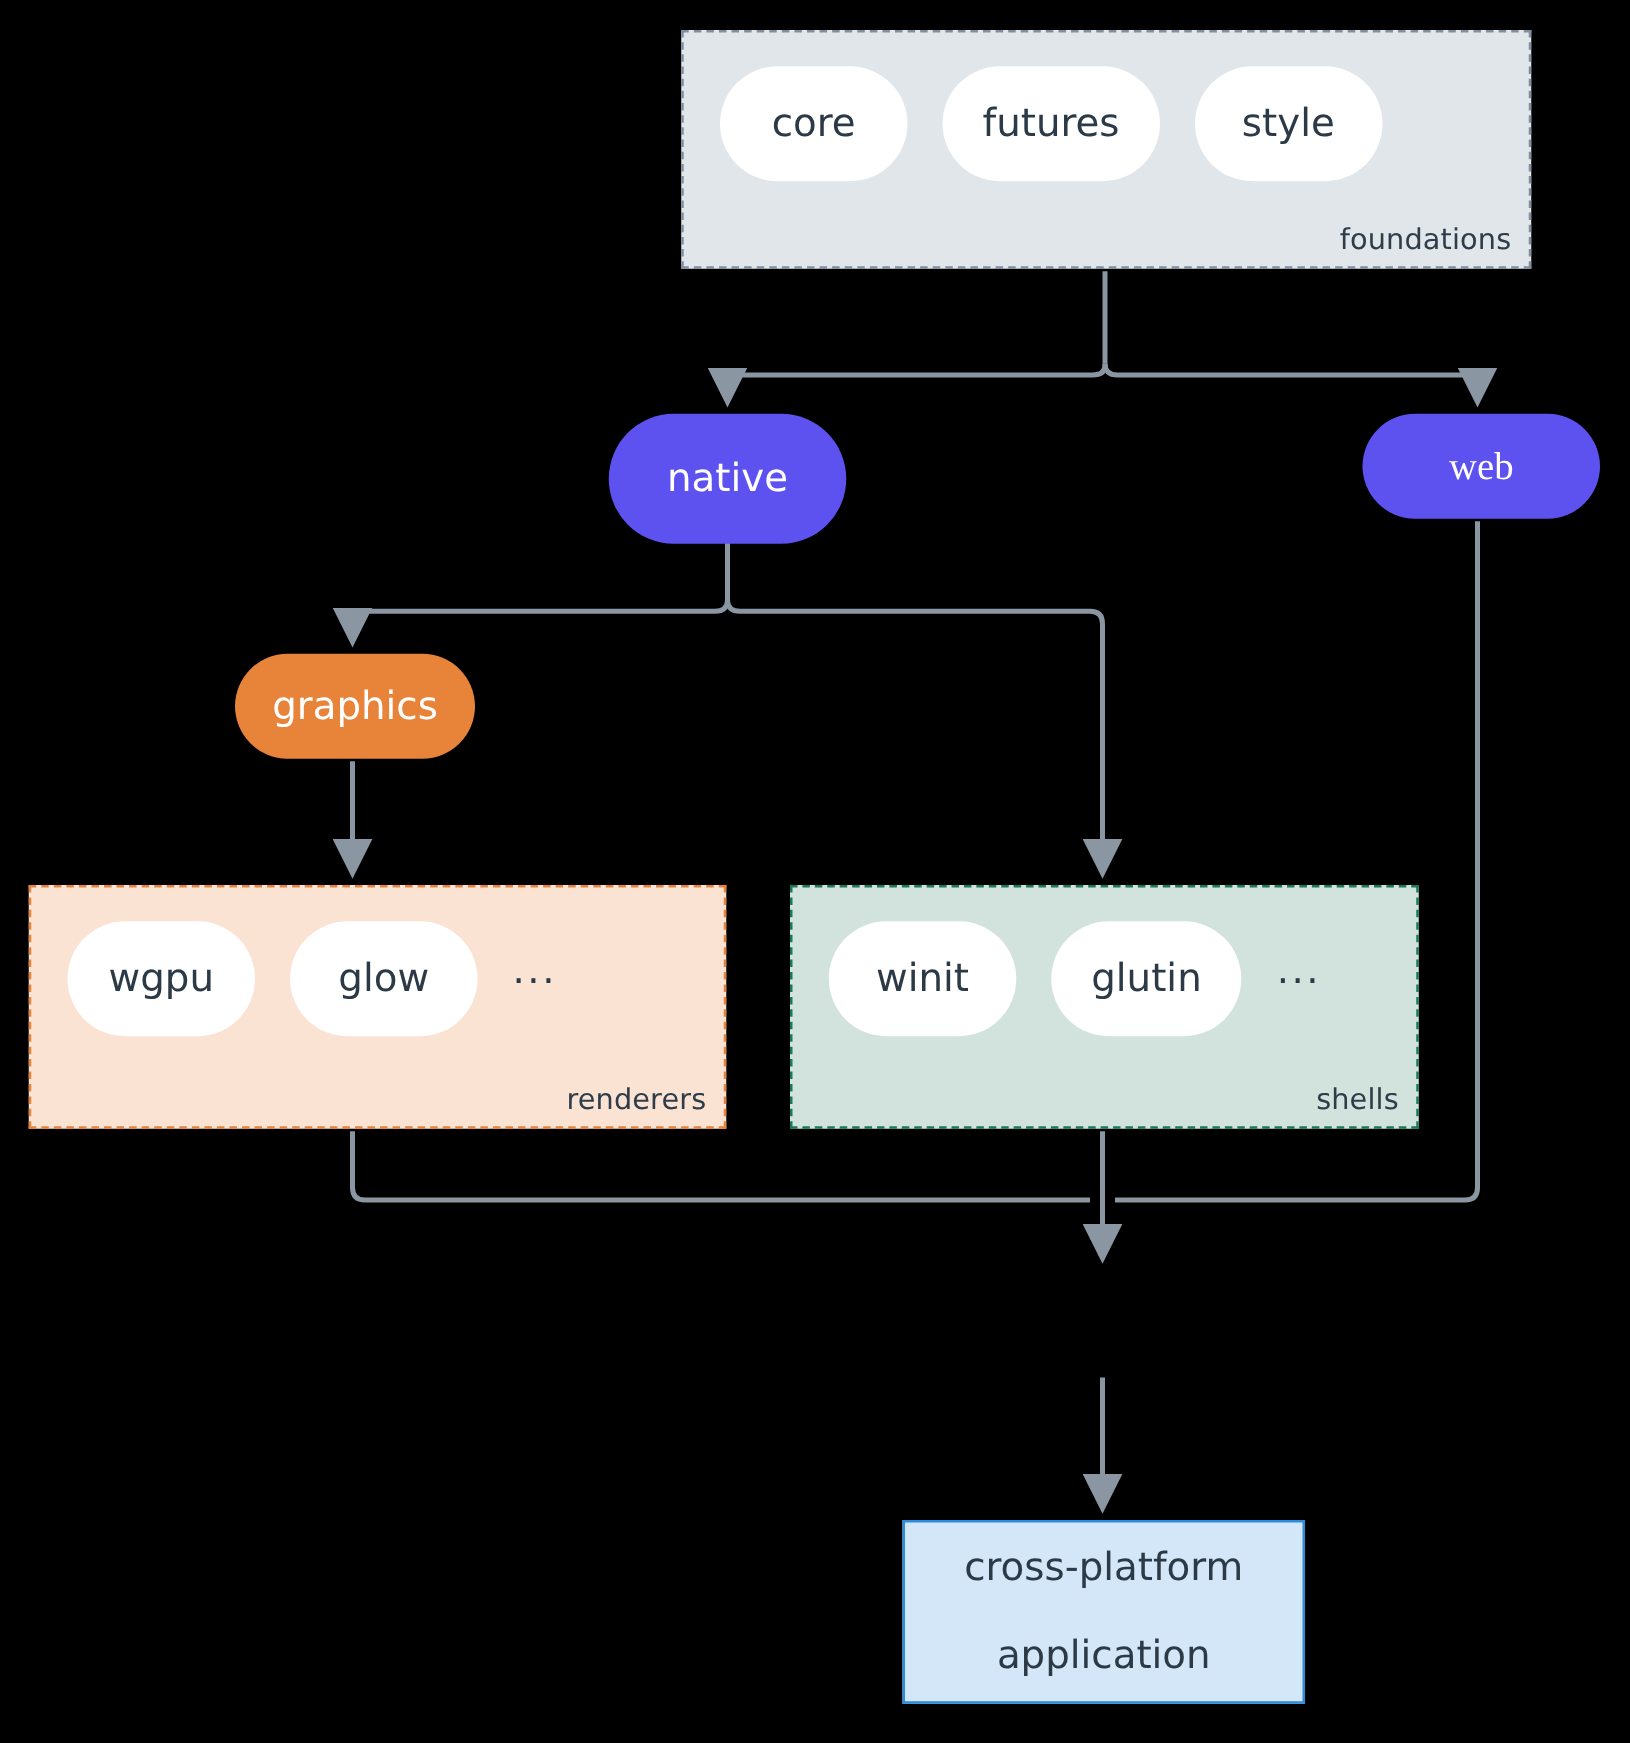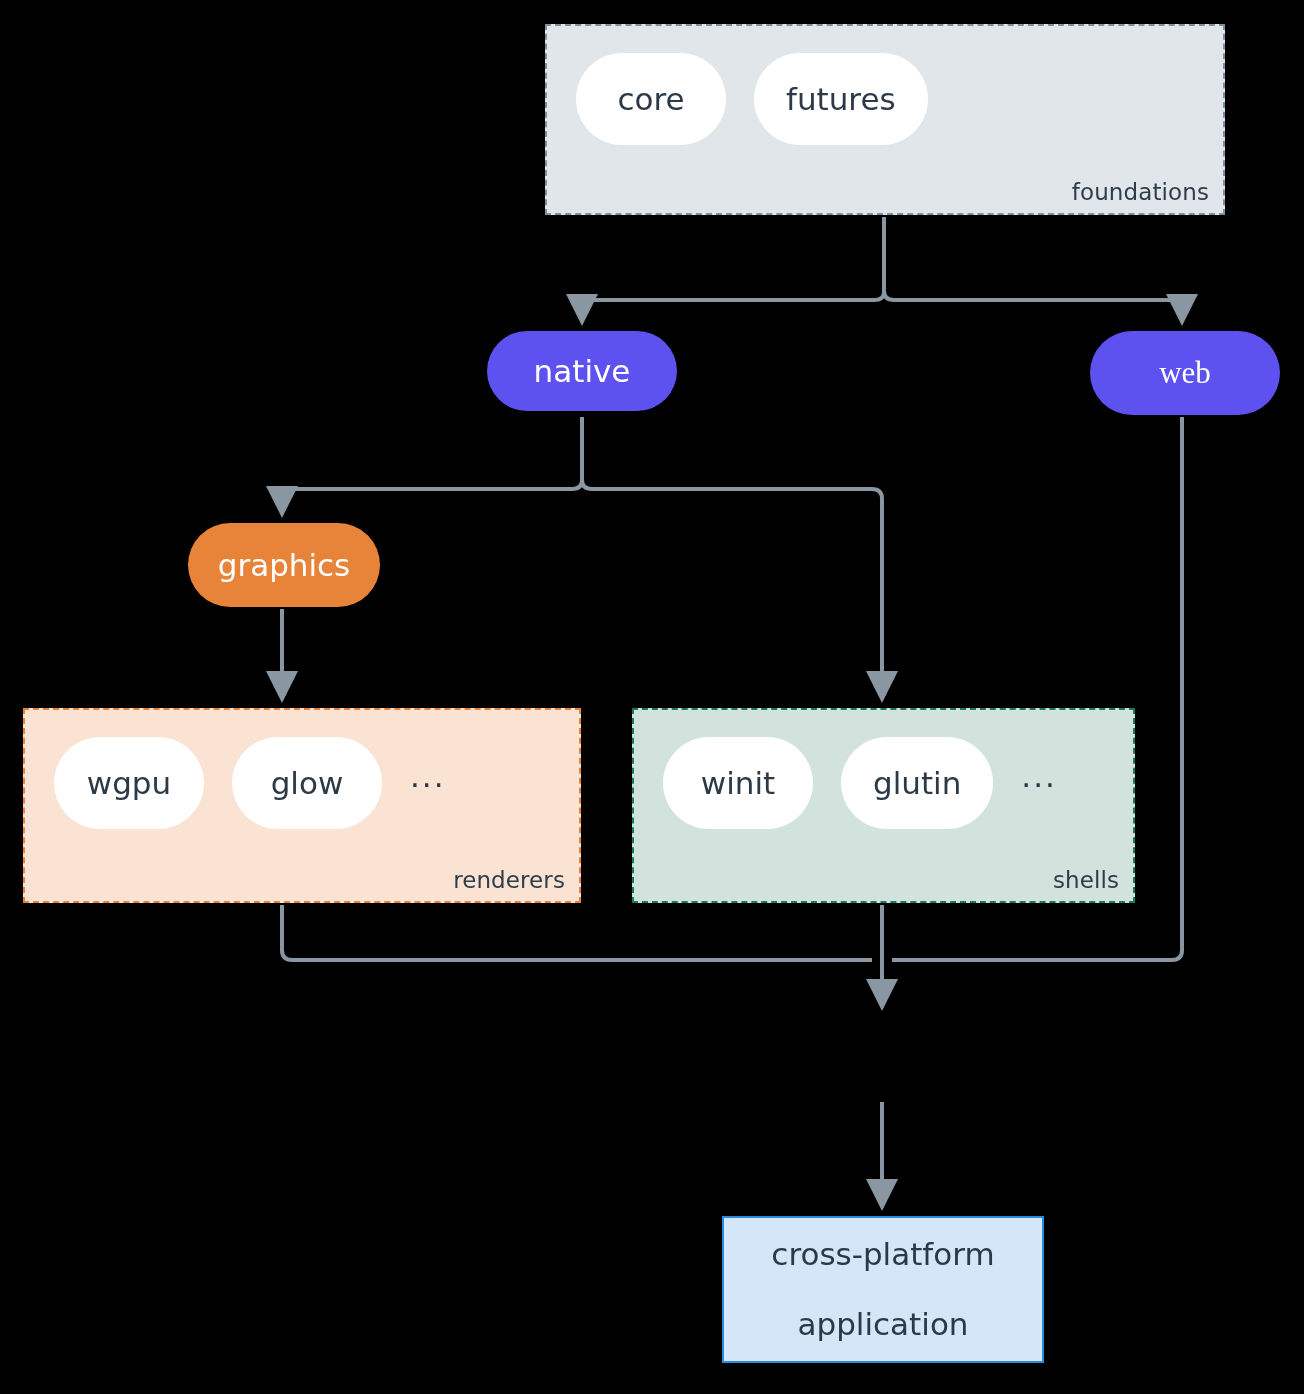--- a/index.html
+++ b/index.html
@@ -95,21 +95,21 @@
     border-radius: 999px;
     display: flex;
     align-items: center;
     justify-content: center;
     font-size: 31px;
     color: #ffffff;
     white-space: nowrap;
   }
   .pill.native {
     left: 487px; top: 331px;
-    width: 190px; height: 80px;
+    width: 190px; height: 104px;
     background: #5d52f0;
   }
   .pill.web {
     left: 1090px; top: 331px;
     width: 190px; height: 84px;
     background: #5d52f0;
     font-family: Liberation Serif, serif;
   }
   .pill.graphics {
     left: 188px; top: 523px;
@@ -171,20 +171,21 @@
       <path d="M 882 905 L 882 1007" marker-end="url(#arrow)"></path>
 
       <path d="M 882 1102 L 882 1207" marker-end="url(#arrow)"></path>
     </g>
   </svg>
 
   <div class="group foundations">
     <div class="chips">
       <div class="chip">core</div>
       <div class="chip">futures</div>
+      <div class="chip">style</div>
     </div>
     <div class="group-label">foundations</div>
   </div>
 
   <div class="pill native">native</div>
   <div class="pill web">web</div>
 
   <div class="pill graphics">graphics</div>
 
   <div class="group renderers">

